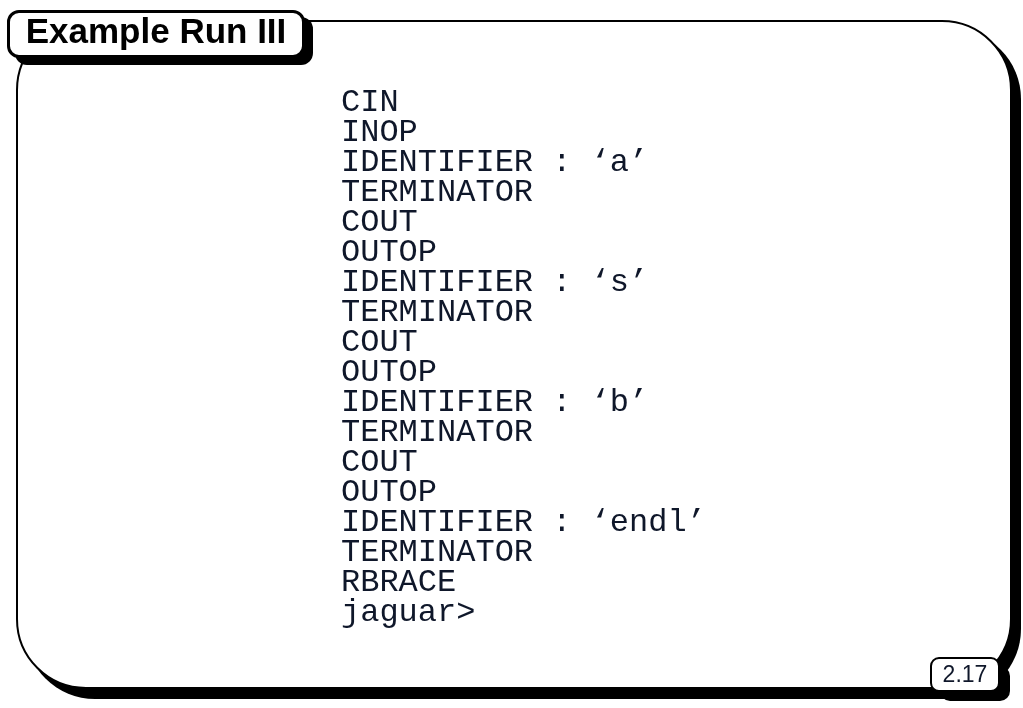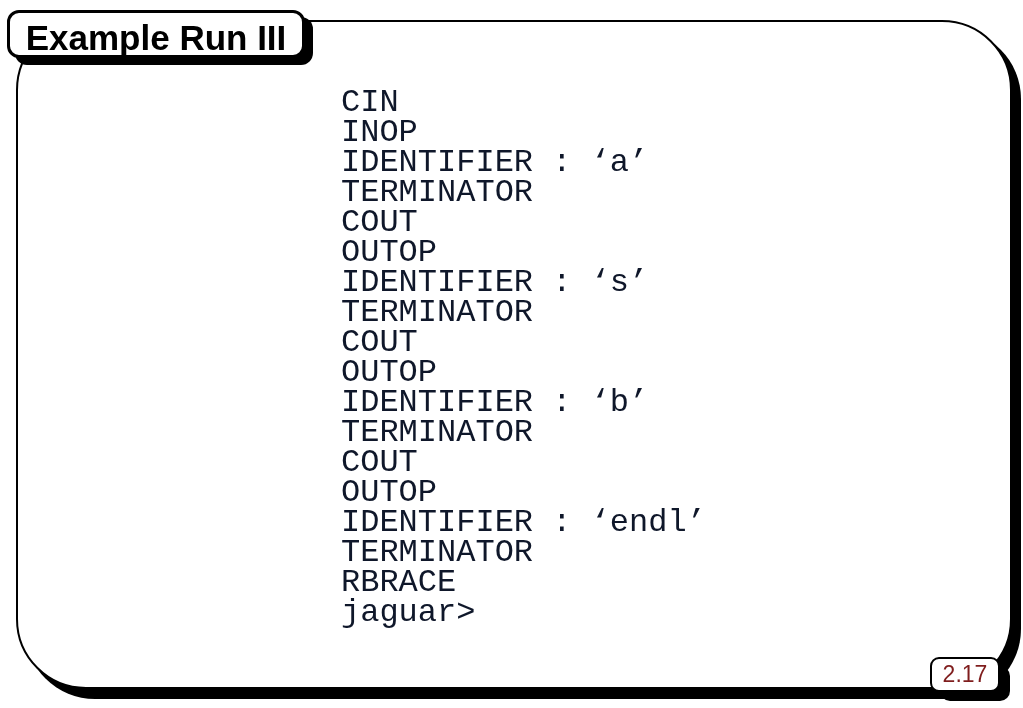--- a/index.html
+++ b/index.html
@@ -42,21 +42,21 @@
   }
   .title-box {
     position: absolute;
     left: 7px; top: 10px;
     width: 298px; height: 48px;
     box-sizing: border-box;
     background: #ffffff;
     border: 3px solid #000000;
     border-radius: 12px;
     display: flex;
-    align-items: flex-end;
+    align-items: flex-start;
     justify-content: center;
   }
   .title-text {
     font-family: "Liberation Sans", sans-serif;
     font-weight: bold;
     font-size: 35px;
     line-height: 1;
     color: #000000;
     white-space: nowrap;
     letter-spacing: 0px;
@@ -89,21 +89,21 @@
     border: 2.5px solid #000000;
     border-radius: 9px;
     display: flex;
     align-items: center;
     justify-content: center;
   }
   .page-text {
     font-family: "Liberation Sans", sans-serif;
     font-size: 23px;
     line-height: 1;
-    color: #7f1d1d;
+    color: #0f172a;
   }
 </style>
 </head>
 <body>
 
 <div class="slide">
 
   <div class="frame-shadow"></div>
   <div class="frame"></div>
 

